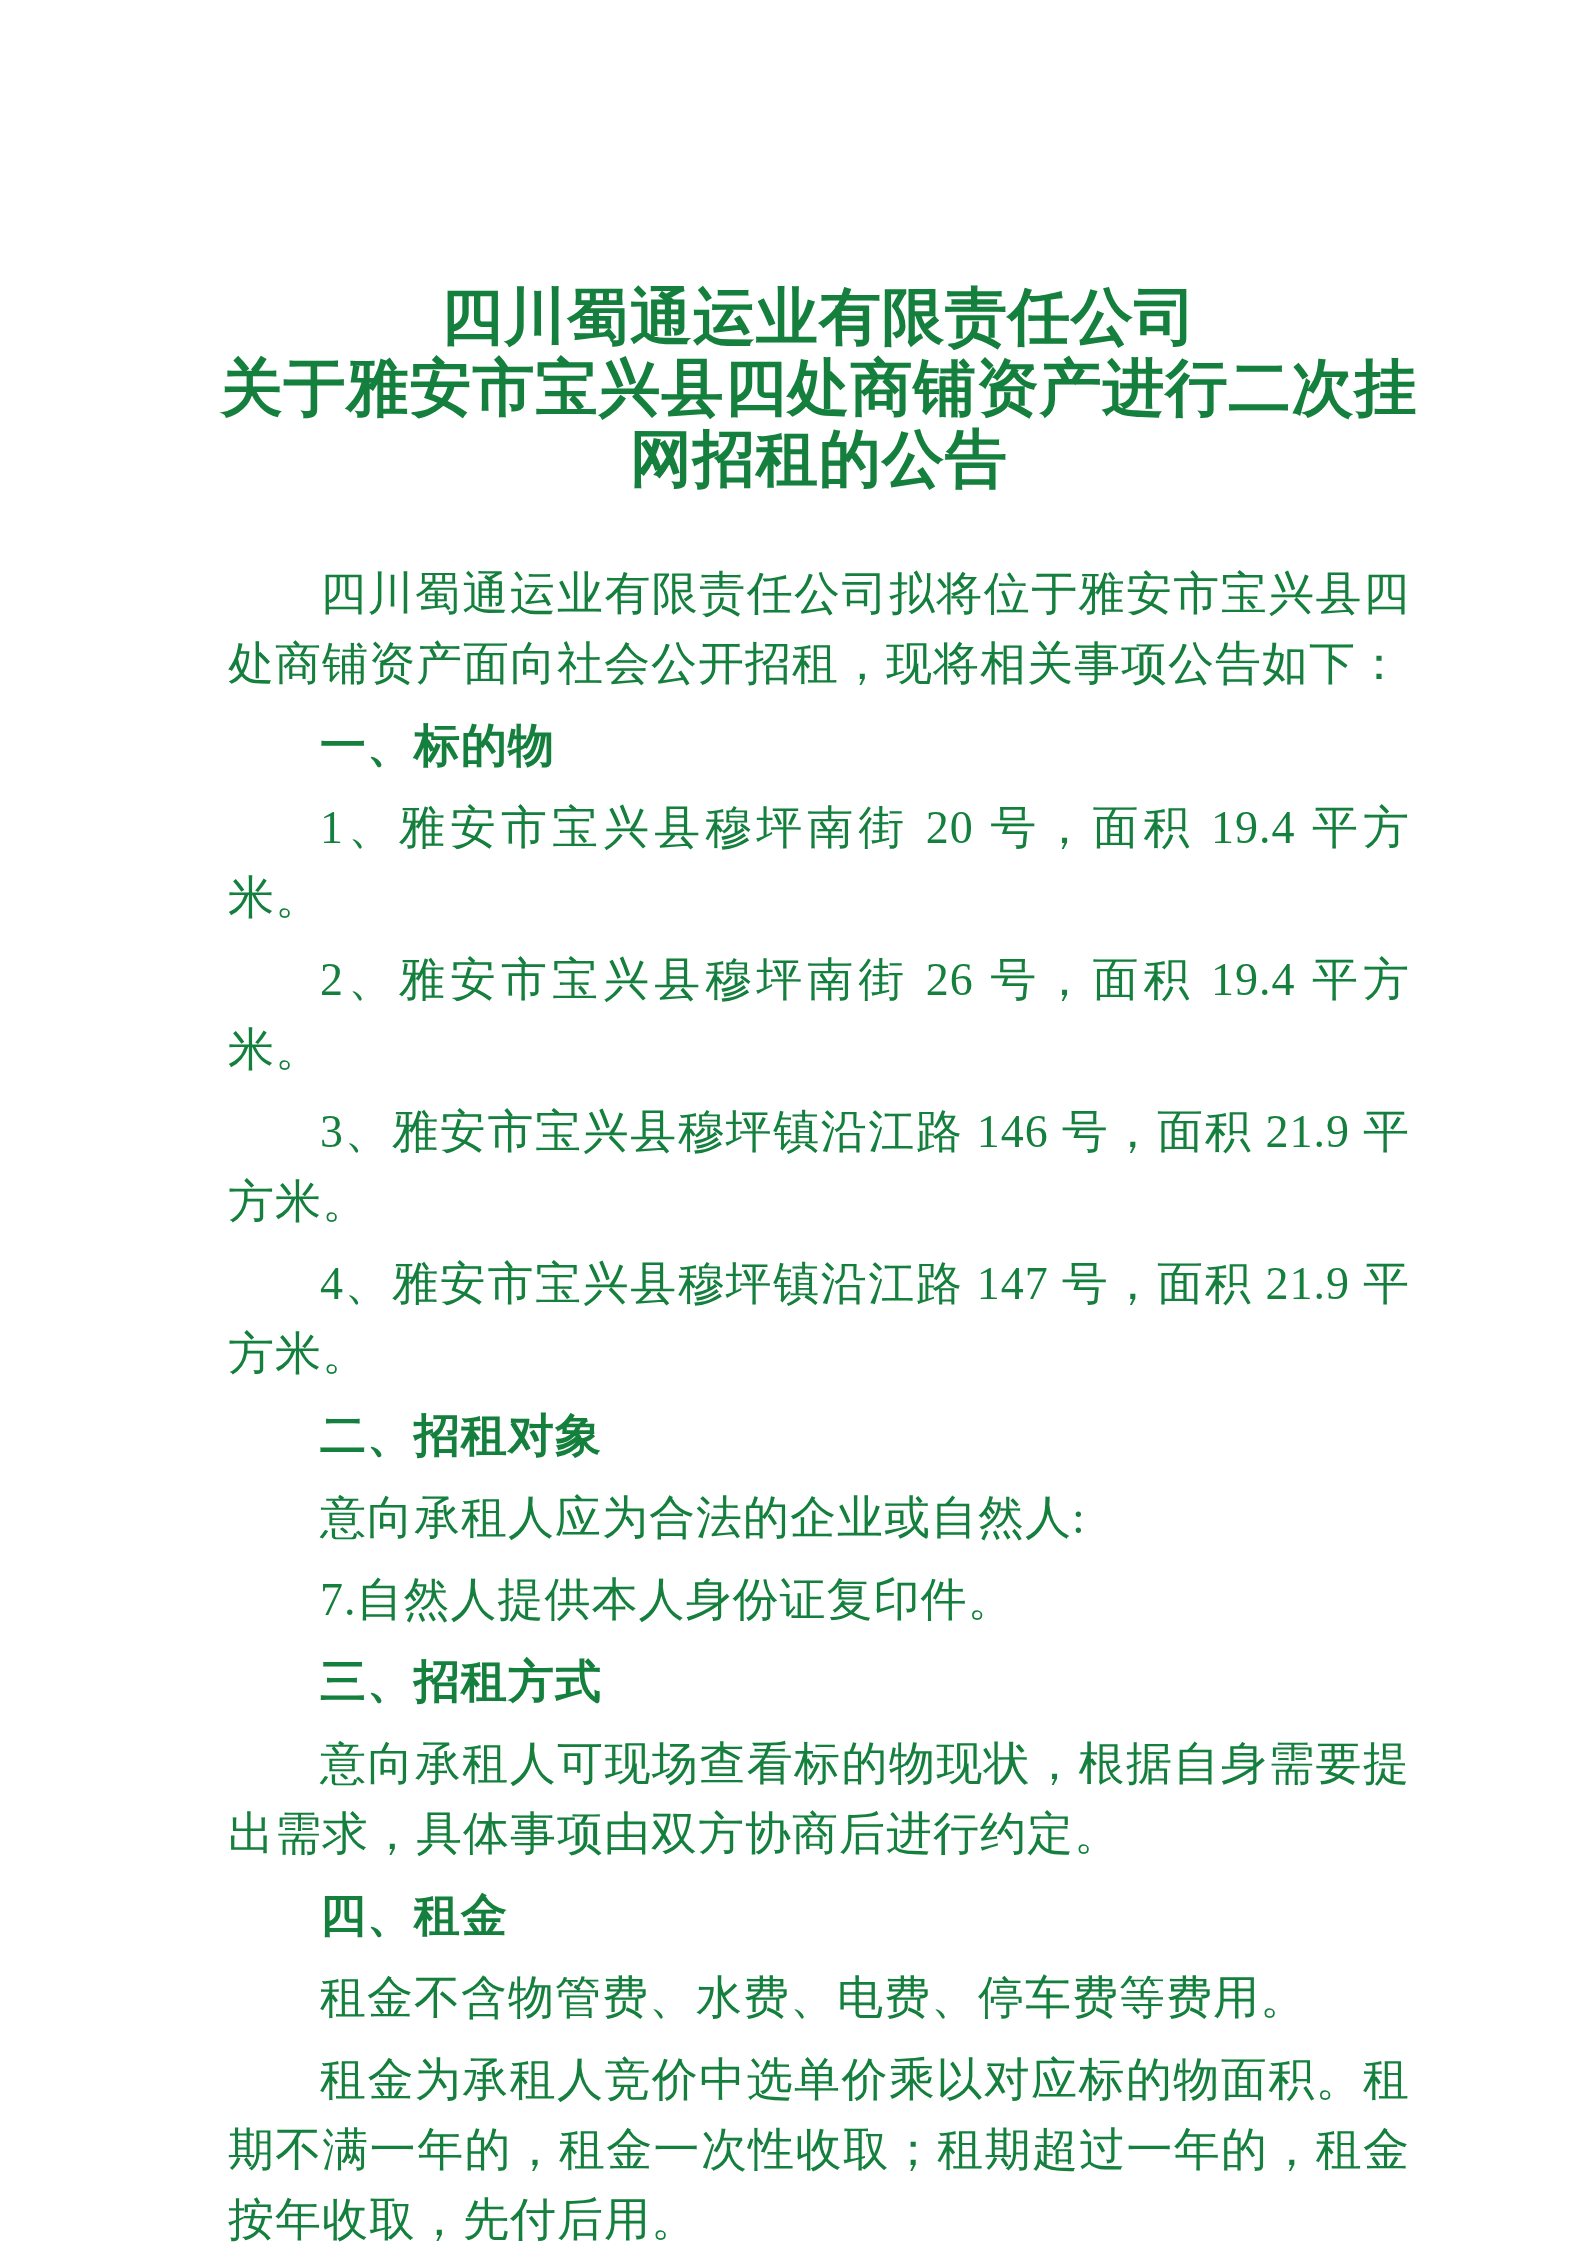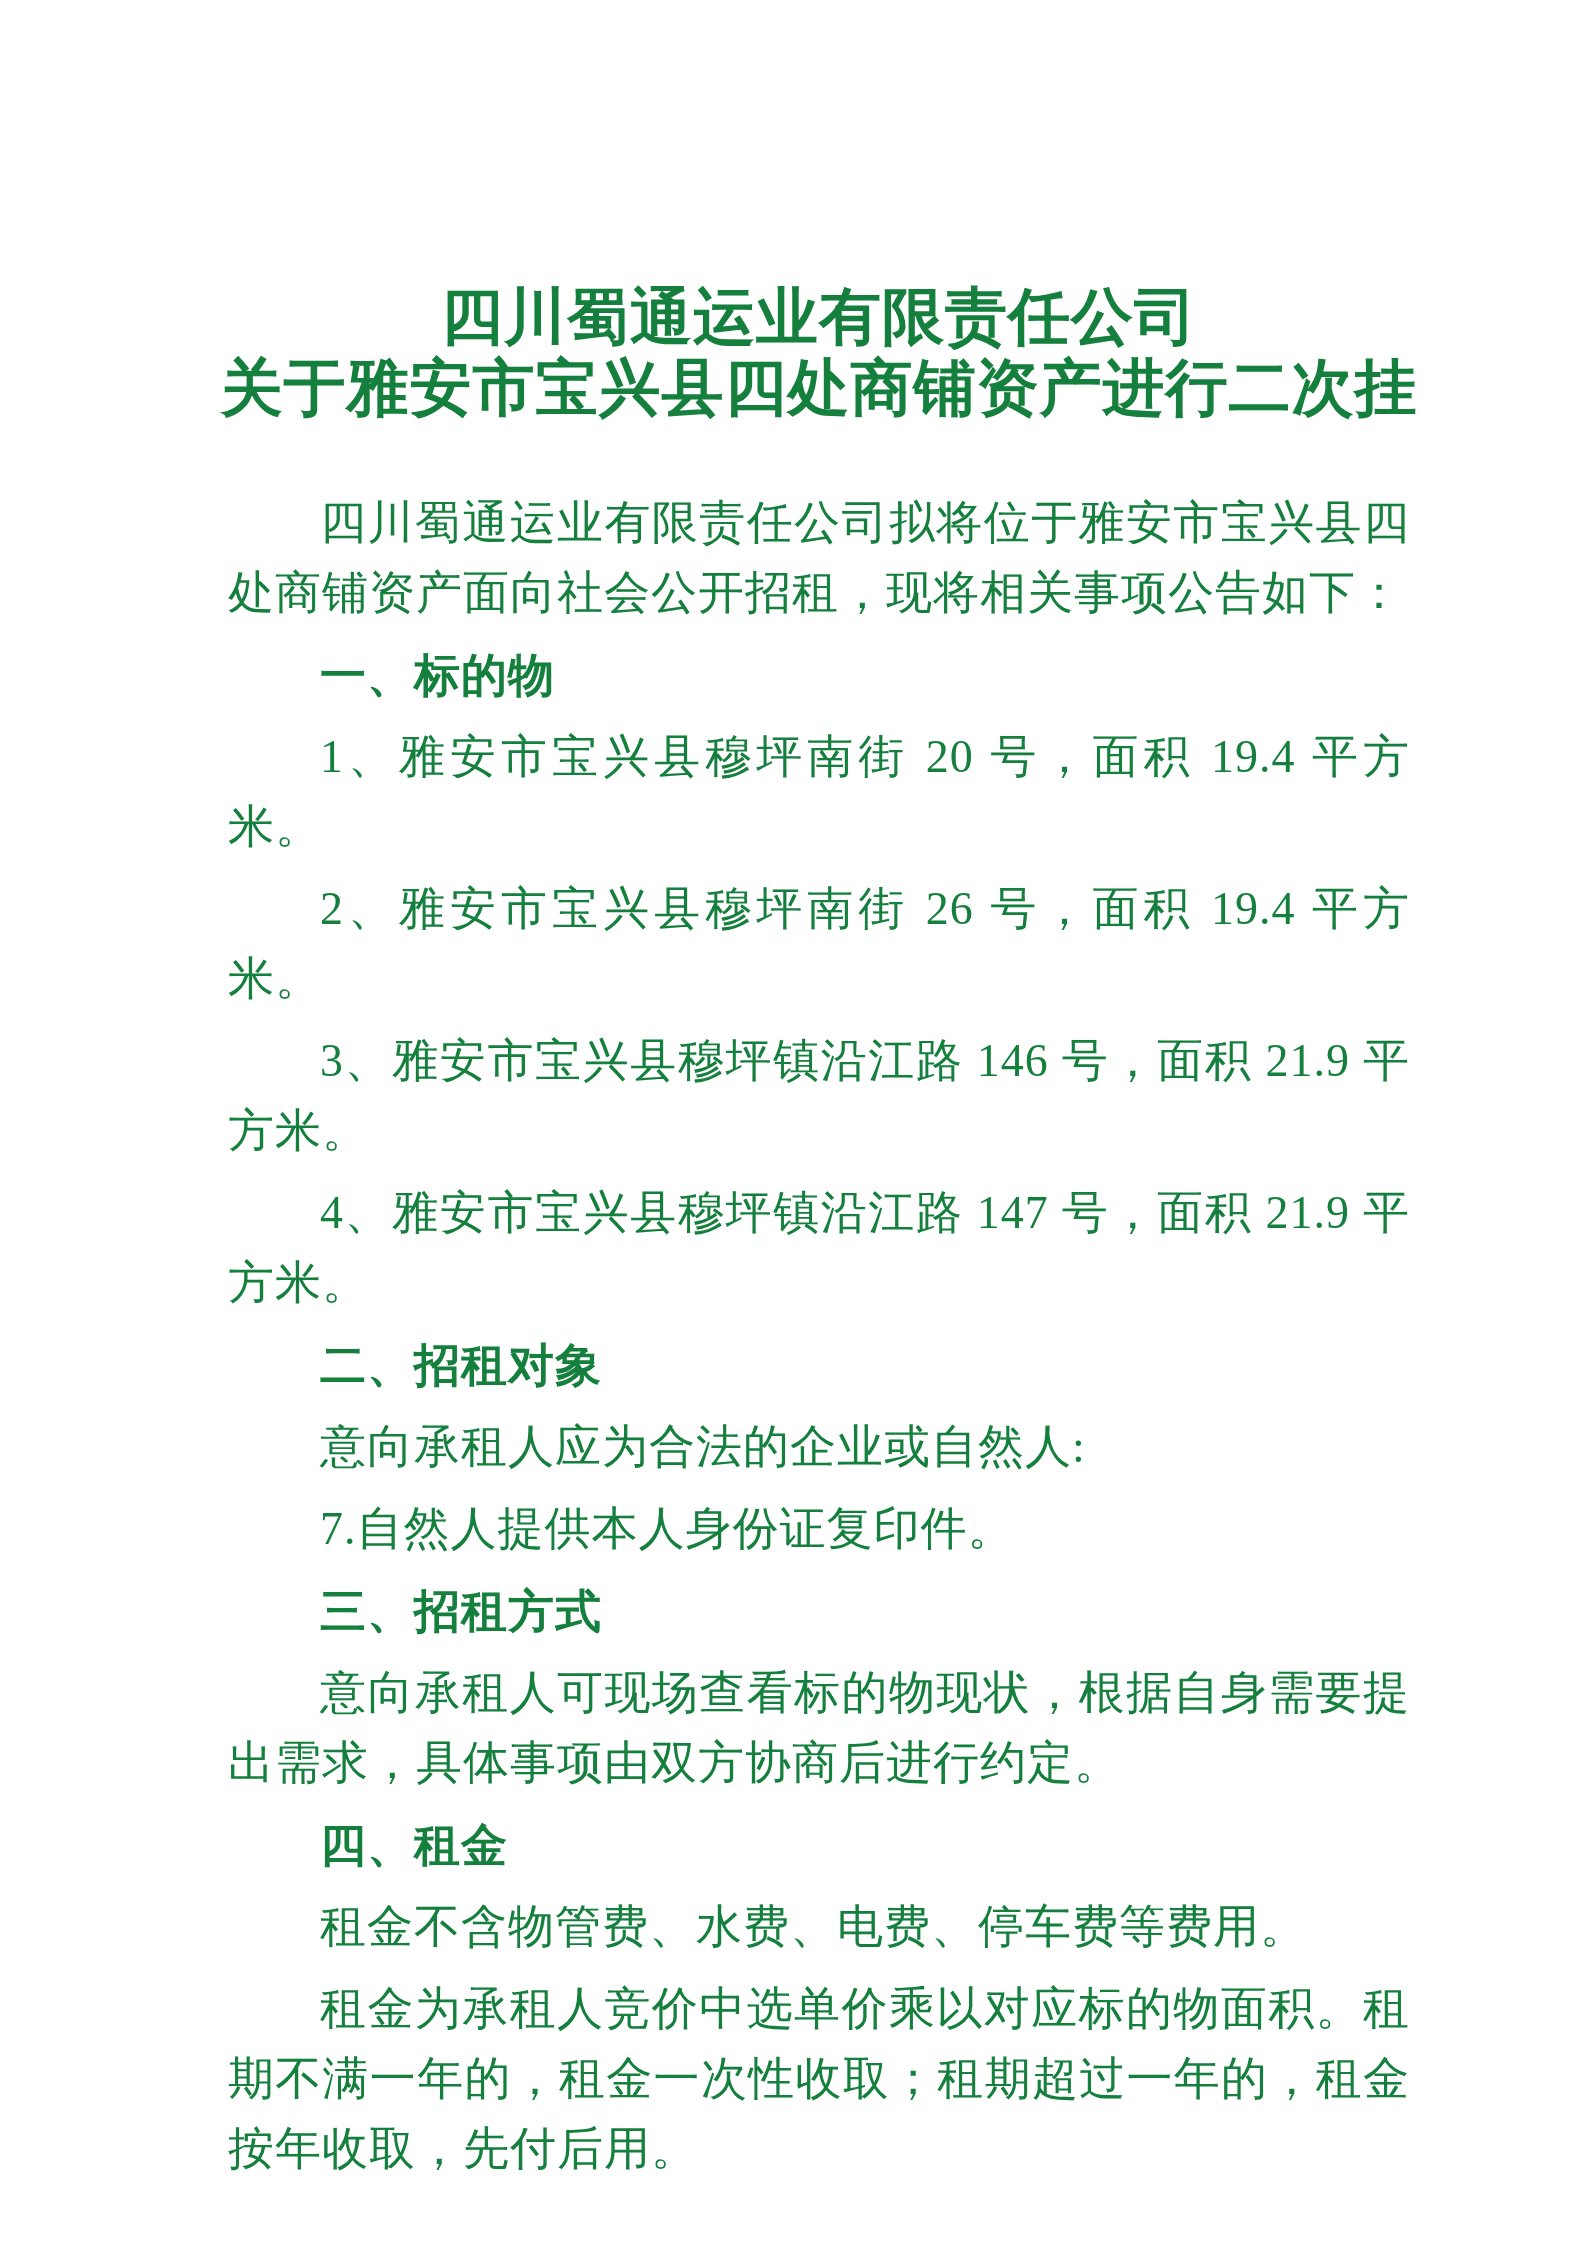--- a/index.html
+++ b/index.html
@@ -39,32 +39,33 @@
     font-size: 46px;
     line-height: 70px;
     text-align: justify;
     letter-spacing: 1px;
   }
   .doc-body p {
     margin: 12px;
     text-indent: 92px;
   }
   .doc-body p.heading {
-    font-family: Liberation Sans, sans-serif;
+    font-family: Liberation Serif, serif;
     font-weight: bold;
   }
 </style>
 </head>
 <body>
 
 <div class="page">
   <div class="content">
     <h1 class="doc-title">
       <span class="title-line">四川蜀通运业有限责任公司</span>
       <span class="title-line">关于雅安市宝兴县四处商铺资产进行二次挂</span>
+      <span class="title-line">网招租的公告</span>
     </h1>
     <div class="doc-body">
         <p class="para">四川蜀通运业有限责任公司拟将位于雅安市宝兴县四处商铺资产面向社会公开招租，现将相关事项公告如下：</p>
         <p class="heading">一、标的物</p>
         <p class="para">1、雅安市宝兴县穆坪南街 20 号，面积 19.4 平方米。</p>
         <p class="para">2、雅安市宝兴县穆坪南街 26 号，面积 19.4 平方米。</p>
         <p class="para">3、雅安市宝兴县穆坪镇沿江路 146 号，面积 21.9 平方米。</p>
         <p class="para">4、雅安市宝兴县穆坪镇沿江路 147 号，面积 21.9 平方米。</p>
         <p class="heading">二、招租对象</p>
         <p class="para">意向承租人应为合法的企业或自然人:</p>

